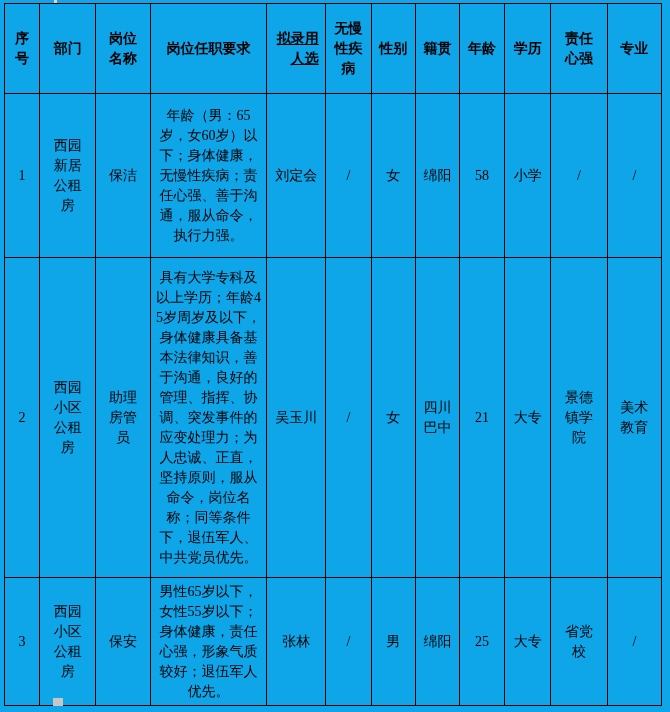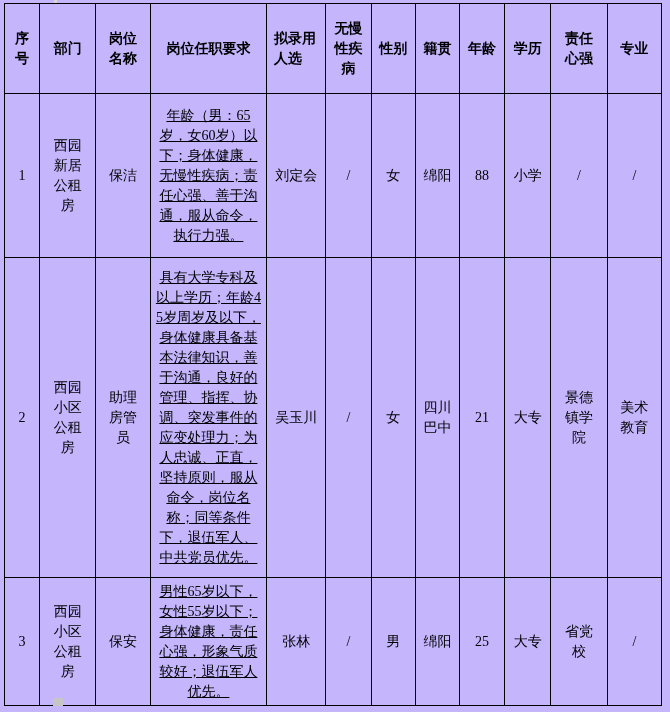--- a/index.html
+++ b/index.html
@@ -9,21 +9,21 @@
     height: 712px;
     background: #ffffff;
     font-family: "Liberation Serif", serif;
     color: #000000;
     overflow: hidden;
   }
   .page {
     position: relative;
     width: 670px;
     height: 712px;
-    background: #c4b5fd;
+    background: #0ea5e9;
   }
   table.recruit {
     position: absolute;
     left: 4px;
     top: 3px;
     width: 658px;
     border-collapse: collapse;
     table-layout: fixed;
   }
   table.recruit th,
@@ -37,25 +37,24 @@
     overflow: hidden;
     word-break: break-all;
   }
   table.recruit th {
     font-weight: bold;
   }
   td.req {
     text-align: justify;
     text-justify: inter-ideograph;
     padding: 2px 4px;
-    text-decoration: underline;
   }
   .wrap1 { display: inline-block; width: 1.1em; text-align: center; }
   .wrap2 { display: inline-block; width: 2.1em; text-align: center; }
-  .wrap3 { display: inline-block; width: 3.2em; text-align: left; }
+  .wrap3 { display: inline-block; width: 3.2em; text-align: right; text-decoration: underline; }
   .artifact-top {
     position: absolute;
     left: 54px; top: 0;
     width: 3px; height: 4px;
     background: #d9d9d9;
   }
   .artifact-bottom {
     position: absolute;
     left: 53px; top: 698px;
     width: 10px; height: 8px;
@@ -103,21 +102,21 @@
 
     <tr style="height:164px">
       <td>1</td>
       <td><span class="wrap2">西园新居公租房</span></td>
       <td>保洁</td>
       <td class="req">年龄（男：65岁，女60岁）以下；身体健康，无慢性疾病；责任心强、善于沟通，服从命令，执行力强。</td>
       <td>刘定会</td>
       <td>/</td>
       <td>女</td>
       <td>绵阳</td>
-      <td>88</td>
+      <td>58</td>
       <td>小学</td>
       <td>/</td>
       <td>/</td>
     </tr>
 
     <tr style="height:320px">
       <td>2</td>
       <td><span class="wrap2">西园小区公租房</span></td>
       <td><span class="wrap2">助理房管员</span></td>
       <td class="req">具有大学专科及以上学历；年龄45岁周岁及以下，身体健康具备基本法律知识，善于沟通，良好的管理、指挥、协调、突发事件的应变处理力；为人忠诚、正直，坚持原则，服从命令，岗位名称；同等条件下，退伍军人、中共党员优先。</td>

